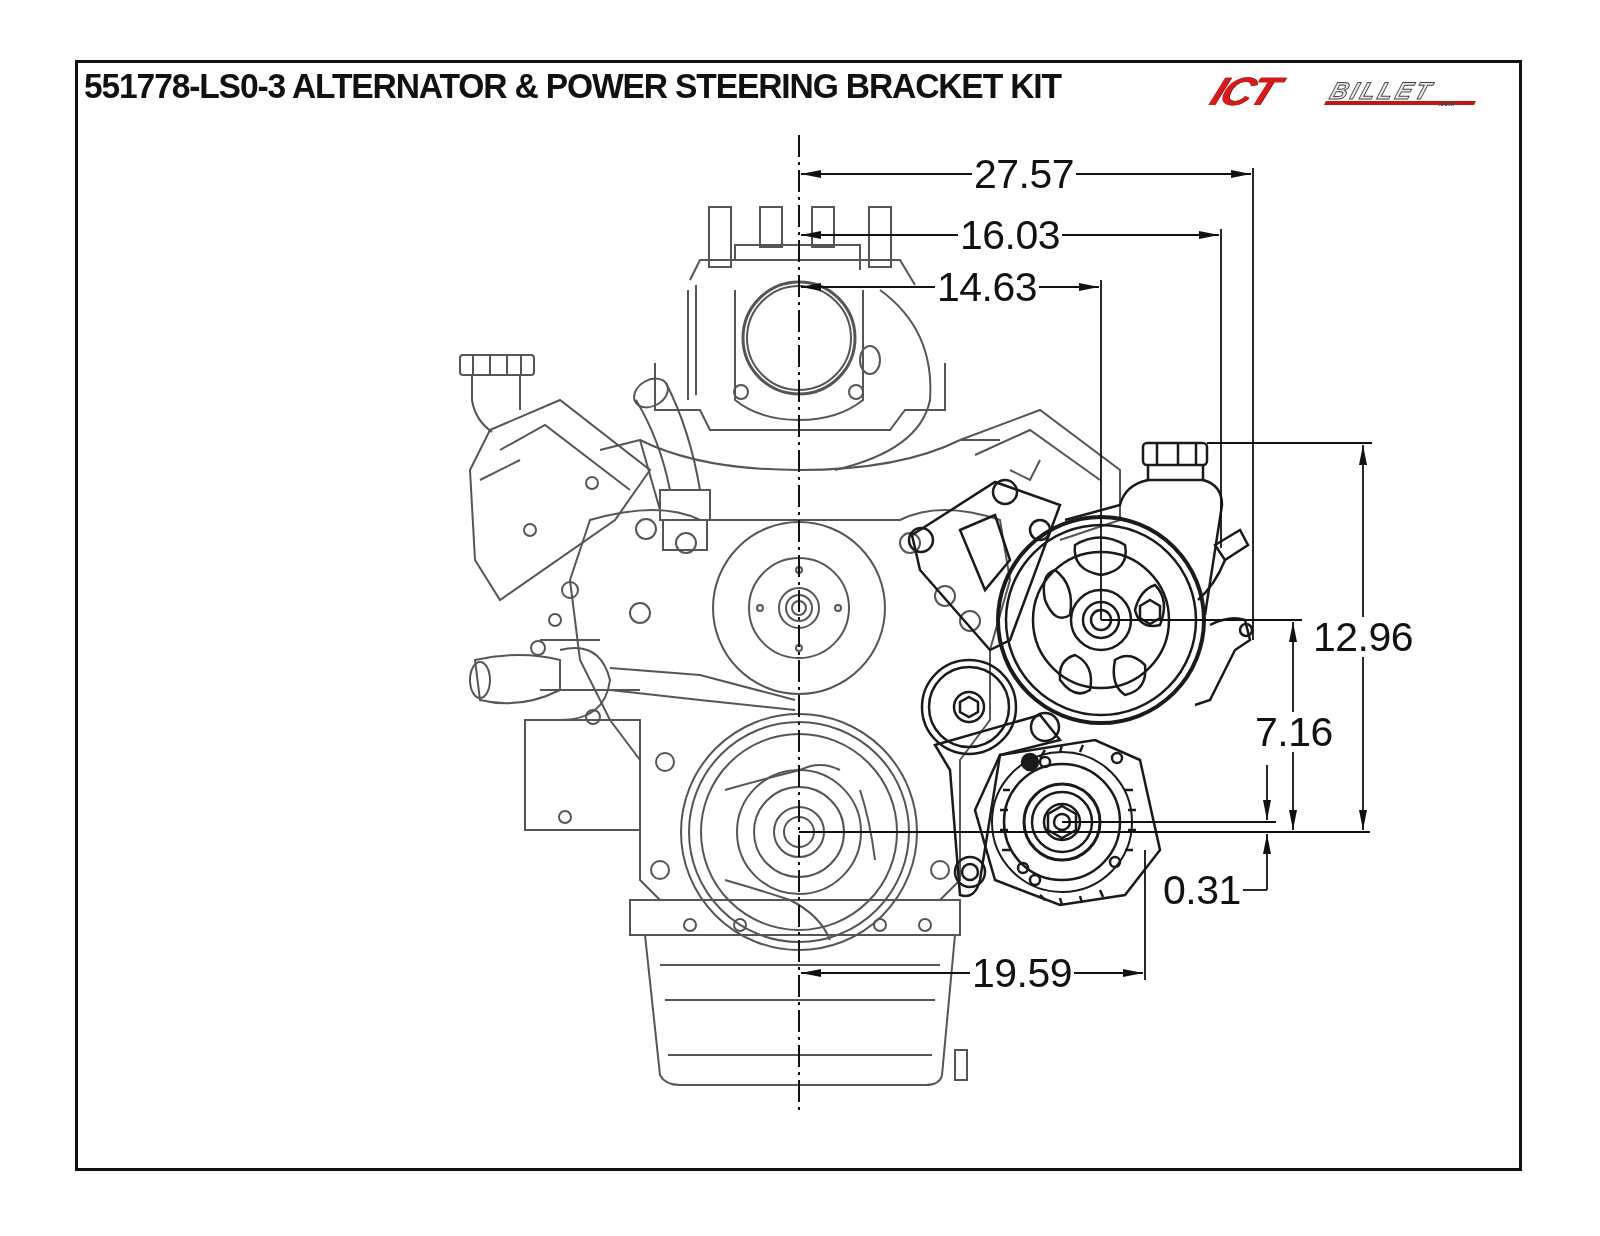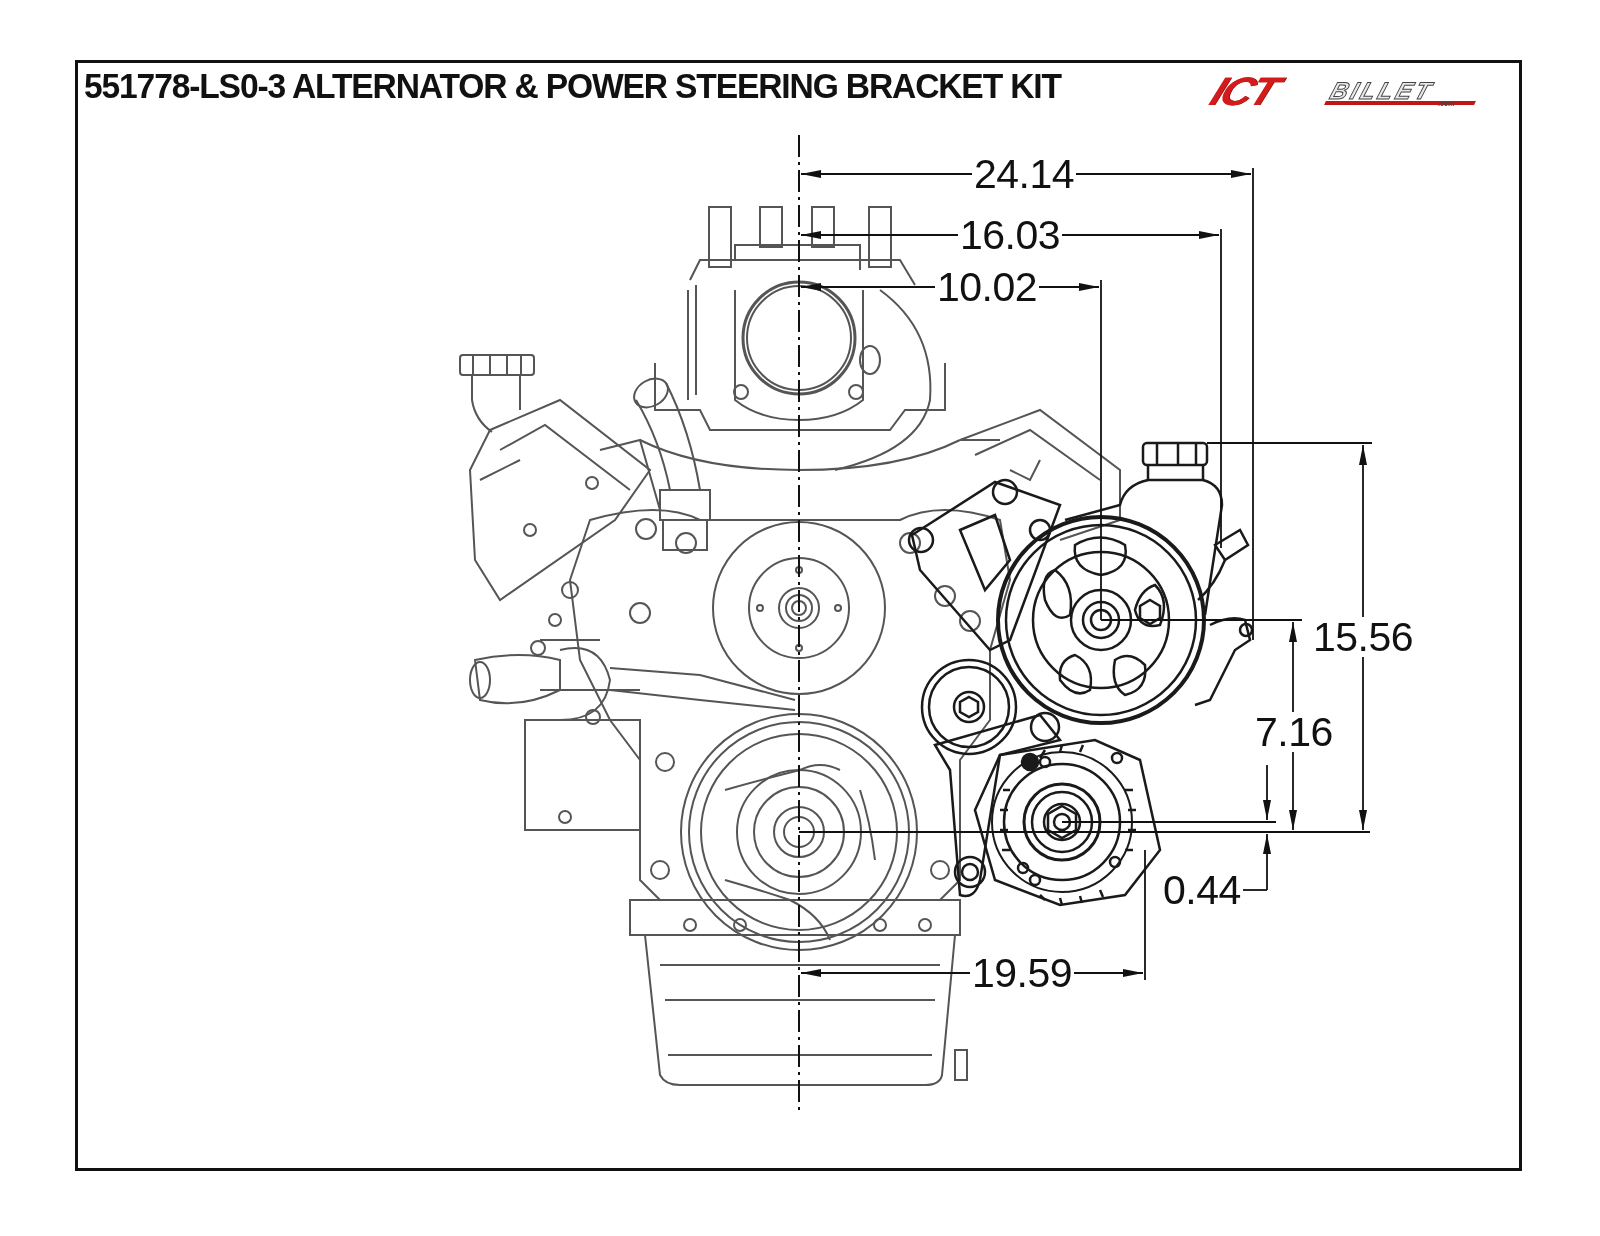--- a/index.html
+++ b/index.html
@@ -274,21 +274,21 @@
 
       <line x1="1363" y1="445" x2="1363" y2="830" marker-start="url(#arrow)" marker-end="url(#arrow)"></line>
       <line x1="1293" y1="622" x2="1293" y2="830" marker-start="url(#arrow)" marker-end="url(#arrow)"></line>
 
       <line x1="1267" y1="765" x2="1267" y2="820" marker-end="url(#arrow)"></line>
       <line x1="1267" y1="890" x2="1267" y2="834" marker-end="url(#arrow)"></line>
       <line x1="1237" y1="890" x2="1267" y2="890"></line>
     </g>
   </svg>
 
-  <div class="dim" style="left:972px; top:154px;">24.14</div>
+  <div class="dim" style="left:972px; top:154px;">27.57</div>
   <div class="dim" style="left:958px; top:215px;">16.03</div>
-  <div class="dim" style="left:935px; top:267px;">10.02</div>
+  <div class="dim" style="left:935px; top:267px;">14.63</div>
   <div class="dim" style="left:970px; top:953px;">19.59</div>
-  <div class="dim" style="left:1311px; top:617px;">15.56</div>
+  <div class="dim" style="left:1311px; top:617px;">12.96</div>
   <div class="dim" style="left:1253px; top:712px;text-align:center;">7.16</div>
-  <div class="dim" style="left:1161px; top:870px;">0.44</div>
+  <div class="dim" style="left:1161px; top:870px;">0.31</div>
 
 </div>
 
 </body></html>

